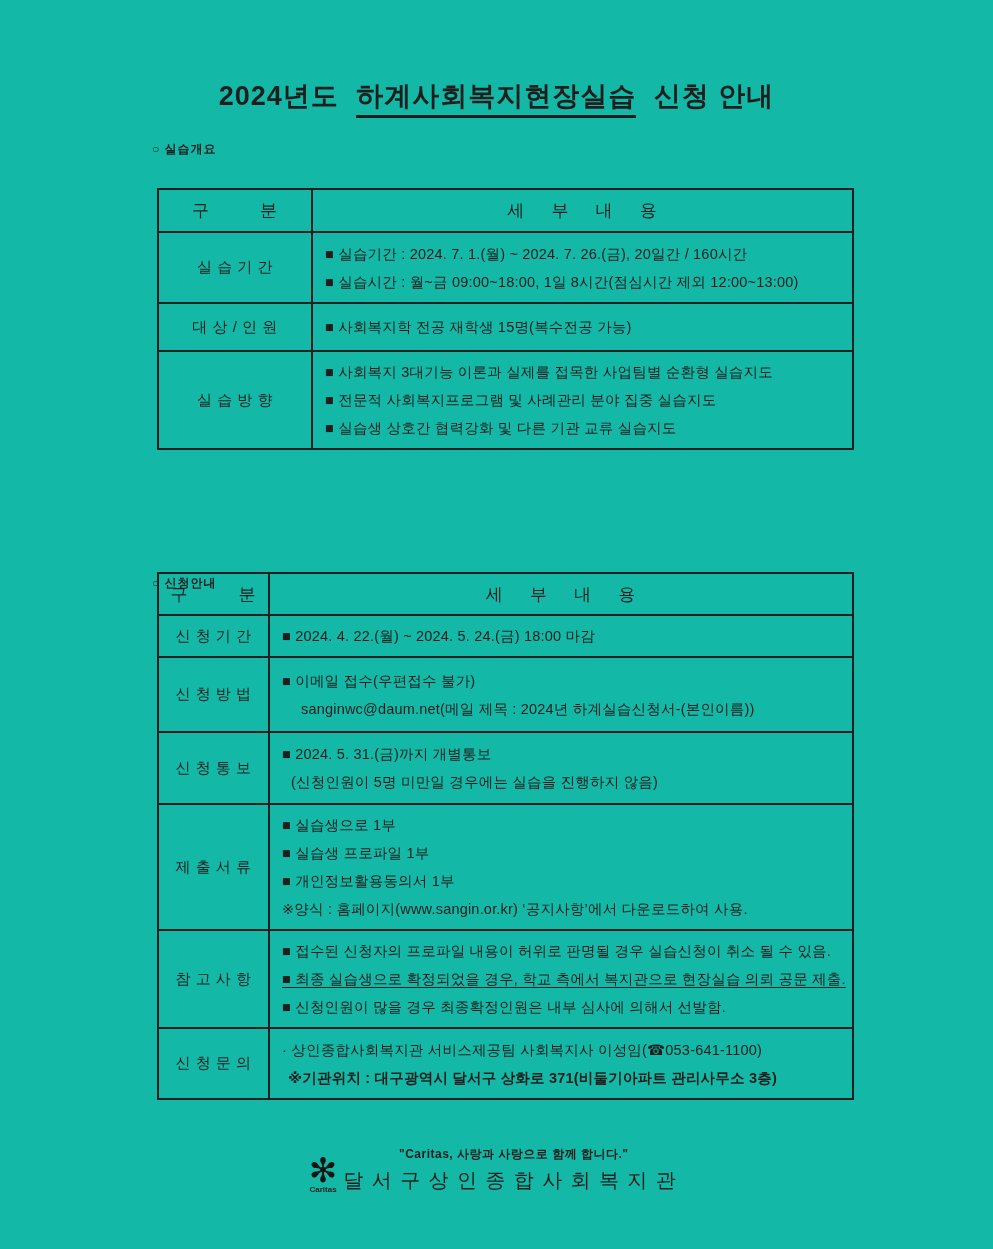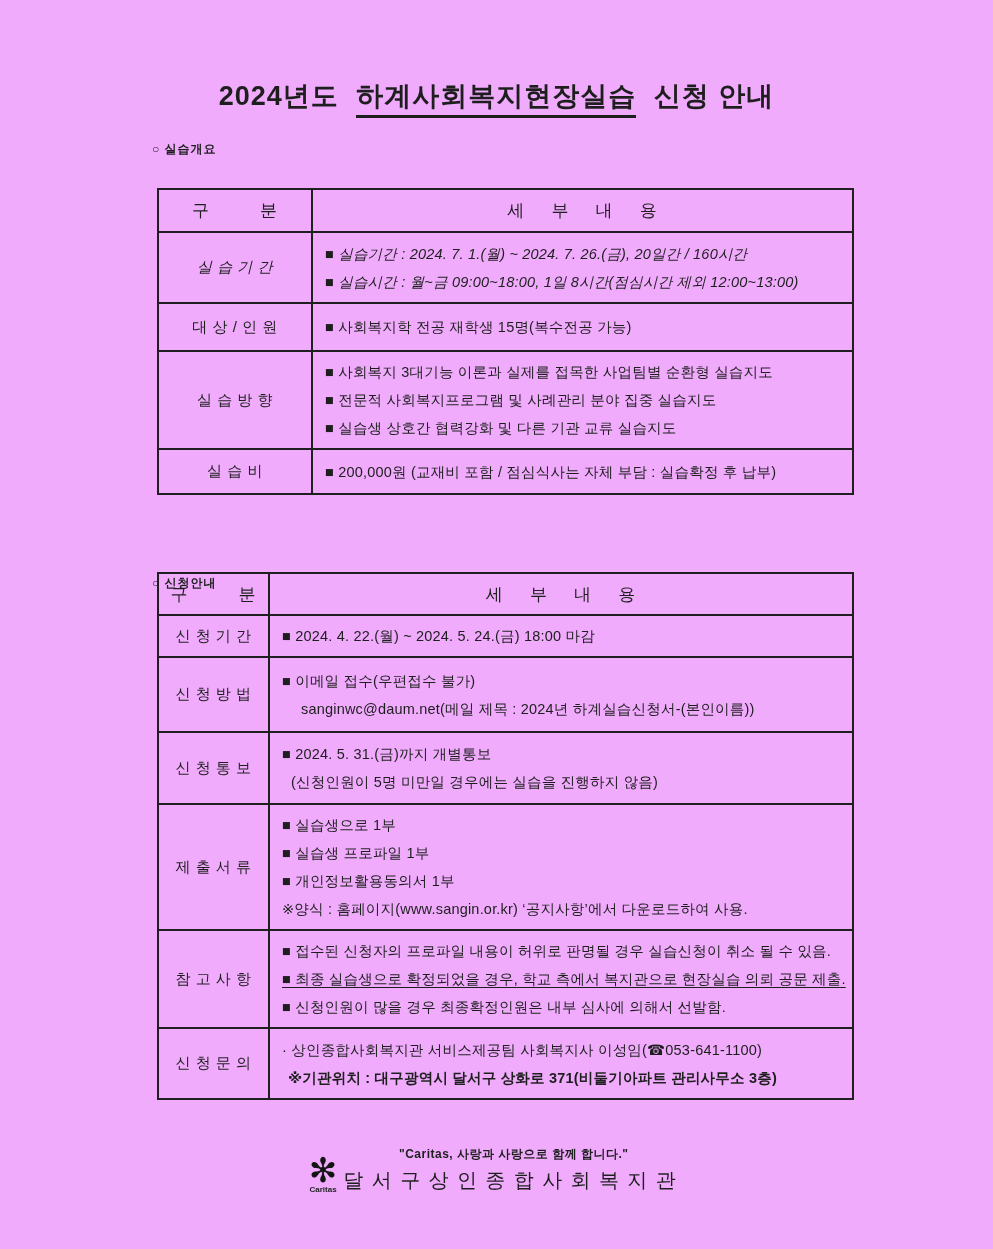--- a/index.html
+++ b/index.html
@@ -1,20 +1,20 @@
 <!DOCTYPE html>
 <html><head>
 <meta charset="utf-8">
 <style>
   html,body{margin:0;padding:0;background:#e8e8e6;}
   .page{
     position:relative;
     width:993px;height:1249px;
     margin:0 auto;
-    background:#f0abfc;
+    background:#14b8a6;
     font-family:"Liberation Sans","DejaVu Sans",sans-serif;
     color:#1e1e1e;
     overflow:hidden;
   }
   
   .doc-title{
     position:absolute;top:60px;left:0;right:0;
     text-align:center;
     font-size:27px;font-weight:bold;letter-spacing:1px;
     white-space:nowrap;
@@ -95,45 +95,39 @@
   <table class="doc-tbl t1">
     <colgroup>
         <col class="c1">
         <col>
       </colgroup>
     <tbody>
         <tr style="height:43px;">
       <th class="cat">구 분</th>
       <th class="det">세 부 내 용</th>
     </tr>
-    <tr style="height:71px;font-style:italic;">
+    <tr style="height:71px;">
       <td class="lbl">실 습 기 간</td>
       <td class="detail">
         <div class="line">■ 실습기간 : 2024. 7. 1.(월) ~ 2024. 7. 26.(금), 20일간 / 160시간</div>
         <div class="line">■ 실습시간 : 월~금 09:00~18:00, 1일 8시간(점심시간 제외 12:00~13:00)</div>
       </td>
     </tr>
     <tr style="height:48px;">
       <td class="lbl">대 상 / 인 원</td>
       <td class="detail">
         <div class="line">■ 사회복지학 전공 재학생 15명(복수전공 가능)</div>
       </td>
     </tr>
     <tr style="height:95px;">
       <td class="lbl">실 습 방 향</td>
       <td class="detail">
         <div class="line">■ 사회복지 3대기능 이론과 실제를 접목한 사업팀별 순환형 실습지도</div>
         <div class="line">■ 전문적 사회복지프로그램 및 사례관리 분야 집중 실습지도</div>
         <div class="line">■ 실습생 상호간 협력강화 및 다른 기관 교류 실습지도</div>
-      </td>
-    </tr>
-    <tr style="height:45px;">
-      <td class="lbl">실 습 비</td>
-      <td class="detail">
-        <div class="line">■ 200,000원 (교재비 포함 / 점심식사는 자체 부담 : 실습확정 후 납부)</div>
       </td>
     </tr>
   </tbody>
     </table>
 
   <div class="sec-heading s2">○ 신청안내</div>
 
   <table class="doc-tbl t2">
     <colgroup>
         <col class="c1">

